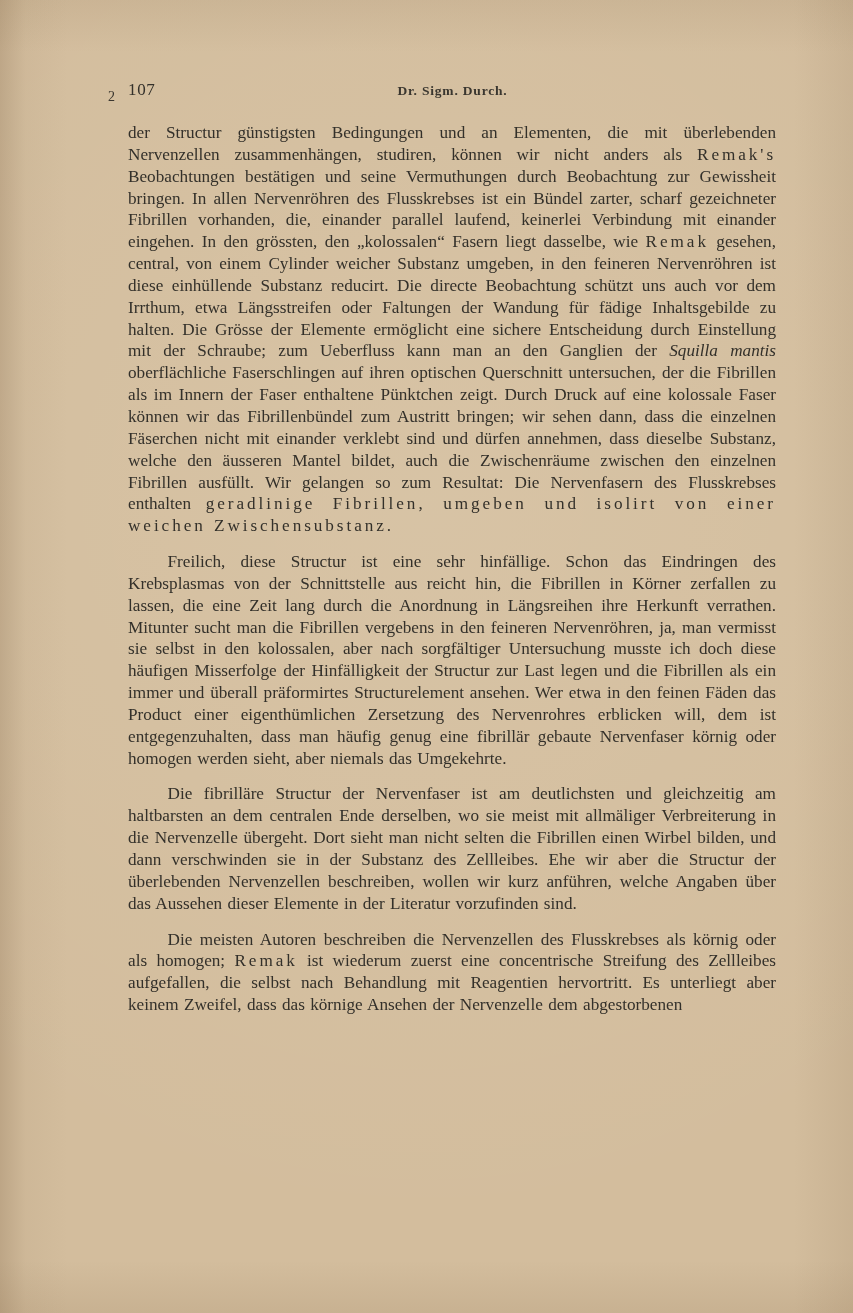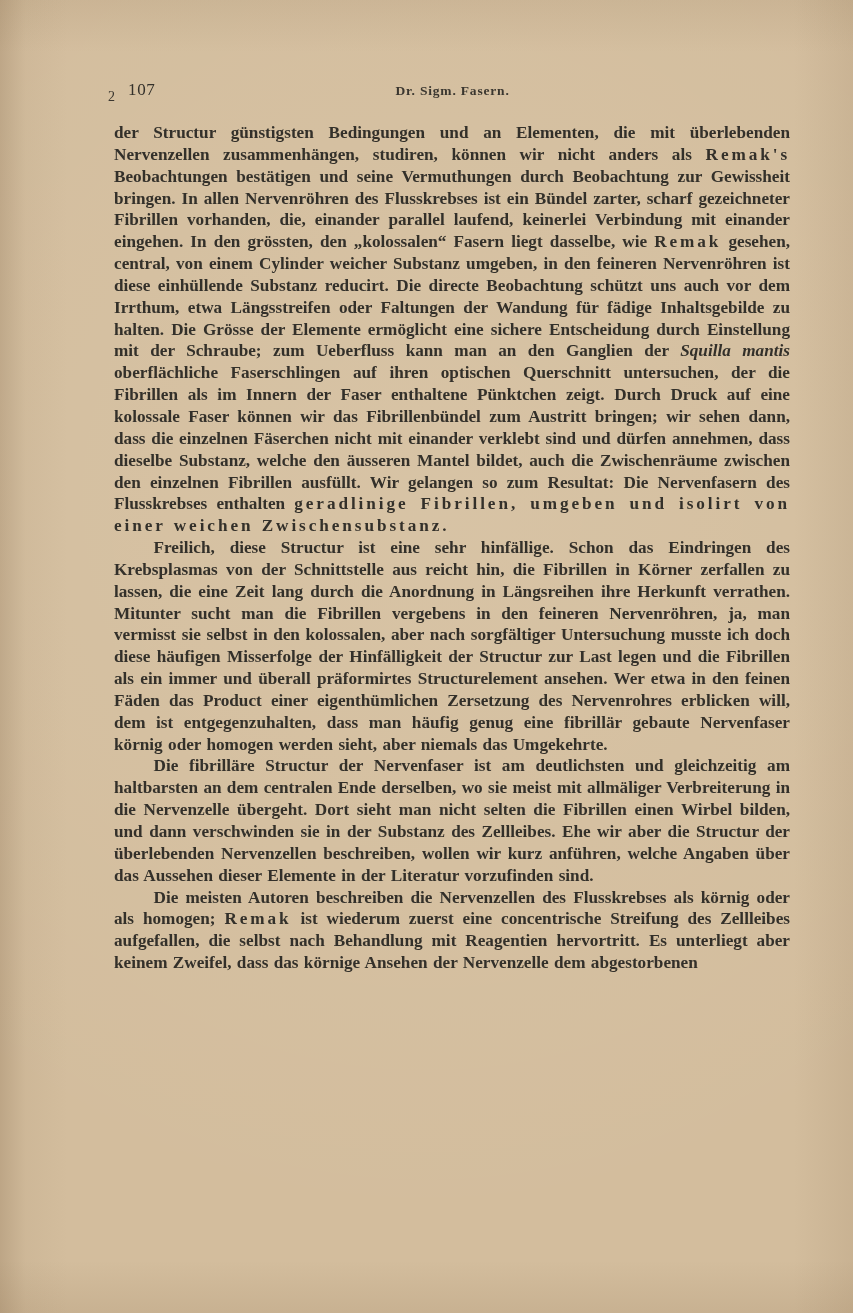--- a/index.html
+++ b/index.html
@@ -57,43 +57,42 @@
   }
   .page-body {
     width: 676px;
     text-align: justify;
     font-size: 17.2px;
     line-height: 1.27;
     word-spacing: 0.06em;
     hyphens: auto;
   }
   .page-body p {
-    margin: 0;
-    font-weight: bold;
+    margin: 14px;
   }
   .page-body p.indent {
     text-indent: 2.3em;
   }
   .spaced {
     letter-spacing: 0.17em;
   }
   .italic {
     font-style: italic;
   }
 </style>
 </head>
 <body>
 
 <div class="page">
   <header class="page-header">
     <div class="page-number-group">
       <span class="signature-mark">2</span>
       <span class="page-number">107</span>
     </div>
-    <div class="running-head">Dr. Sigm. Fasern.</div>
+    <div class="running-head">Dr. Sigm. Durch.</div>
     <div class="header-spacer"></div>
   </header>
   <main class="page-body">
       <p class=""><span>der Structur günstigsten Bedingungen und an Elementen, die mit überlebenden Nervenzellen zusammenhängen, studiren, können wir nicht anders als </span><span class="spaced">Remak's</span><span> Beobachtungen bestätigen und seine Vermuthungen durch Beobachtung zur Gewissheit bringen. In allen Nervenröhren des Flusskrebses ist ein Bündel zarter, scharf gezeichneter Fibrillen vorhanden, die, einander parallel laufend, keinerlei Verbindung mit einander eingehen. In den grössten, den „kolossalen“ Fasern liegt dasselbe, wie </span><span class="spaced">Remak</span><span> gesehen, central, von einem Cylinder weicher Substanz umgeben, in den feineren Nervenröhren ist diese einhüllende Substanz reducirt. Die directe Beobachtung schützt uns auch vor dem Irrthum, etwa Längsstreifen oder Faltungen der Wandung für fädige Inhaltsgebilde zu halten. Die Grösse der Elemente ermöglicht eine sichere Entscheidung durch Einstellung mit der Schraube; zum Ueberfluss kann man an den Ganglien der </span><span class="italic">Squilla mantis</span><span> oberflächliche Faserschlingen auf ihren optischen Querschnitt untersuchen, der die Fibrillen als im Innern der Faser enthaltene Pünktchen zeigt. Durch Druck auf eine kolossale Faser können wir das Fibrillenbündel zum Austritt bringen; wir sehen dann, dass die einzelnen Fäserchen nicht mit einander verklebt sind und dürfen annehmen, dass dieselbe Substanz, welche den äusseren Mantel bildet, auch die Zwischenräume zwischen den einzelnen Fibrillen ausfüllt. Wir gelangen so zum Resultat: Die Nervenfasern des Flusskrebses enthalten </span><span class="spaced">geradlinige Fibrillen, umgeben und isolirt von einer weichen Zwischensubstanz.</span></p>
       <p class="indent"><span>Freilich, diese Structur ist eine sehr hinfällige. Schon das Eindringen des Krebsplasmas von der Schnittstelle aus reicht hin, die Fibrillen in Körner zerfallen zu lassen, die eine Zeit lang durch die Anordnung in Längsreihen ihre Herkunft verrathen. Mitunter sucht man die Fibrillen vergebens in den feineren Nervenröhren, ja, man vermisst sie selbst in den kolossalen, aber nach sorgfältiger Untersuchung musste ich doch diese häufigen Misserfolge der Hinfälligkeit der Structur zur Last legen und die Fibrillen als ein immer und überall präformirtes Structurelement ansehen. Wer etwa in den feinen Fäden das Product einer eigenthümlichen Zersetzung des Nervenrohres erblicken will, dem ist entgegenzuhalten, dass man häufig genug eine fibrillär gebaute Nervenfaser körnig oder homogen werden sieht, aber niemals das Umgekehrte.</span></p>
       <p class="indent"><span>Die fibrilläre Structur der Nervenfaser ist am deutlichsten und gleichzeitig am haltbarsten an dem centralen Ende derselben, wo sie meist mit allmäliger Verbreiterung in die Nervenzelle übergeht. Dort sieht man nicht selten die Fibrillen einen Wirbel bilden, und dann verschwinden sie in der Substanz des Zellleibes. Ehe wir aber die Structur der überlebenden Nervenzellen beschreiben, wollen wir kurz anführen, welche Angaben über das Aussehen dieser Elemente in der Literatur vorzufinden sind.</span></p>
       <p class="indent"><span>Die meisten Autoren beschreiben die Nervenzellen des Flusskrebses als körnig oder als homogen; </span><span class="spaced">Remak</span><span> ist wiederum zuerst eine concentrische Streifung des Zellleibes aufgefallen, die selbst nach Behandlung mit Reagentien hervortritt. Es unterliegt aber keinem Zweifel, dass das körnige Ansehen der Nervenzelle dem abgestorbenen</span></p>
     </main>
 </div>
 

